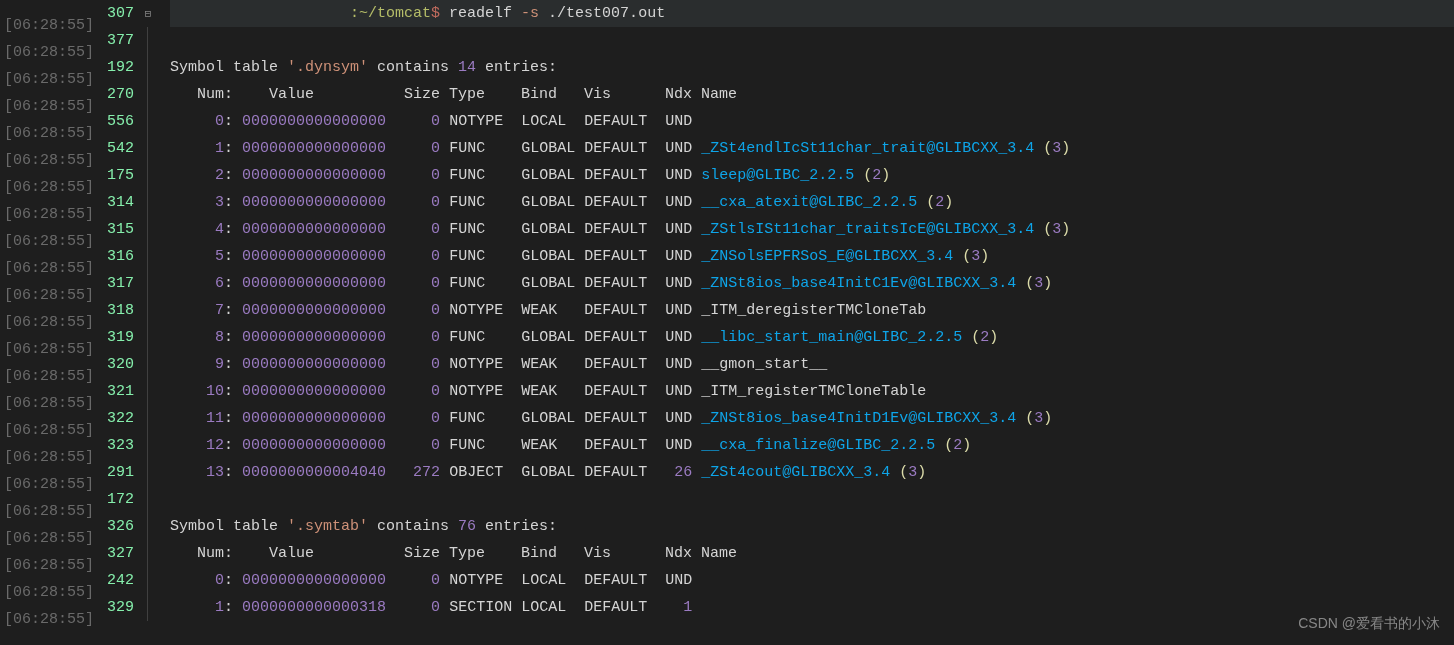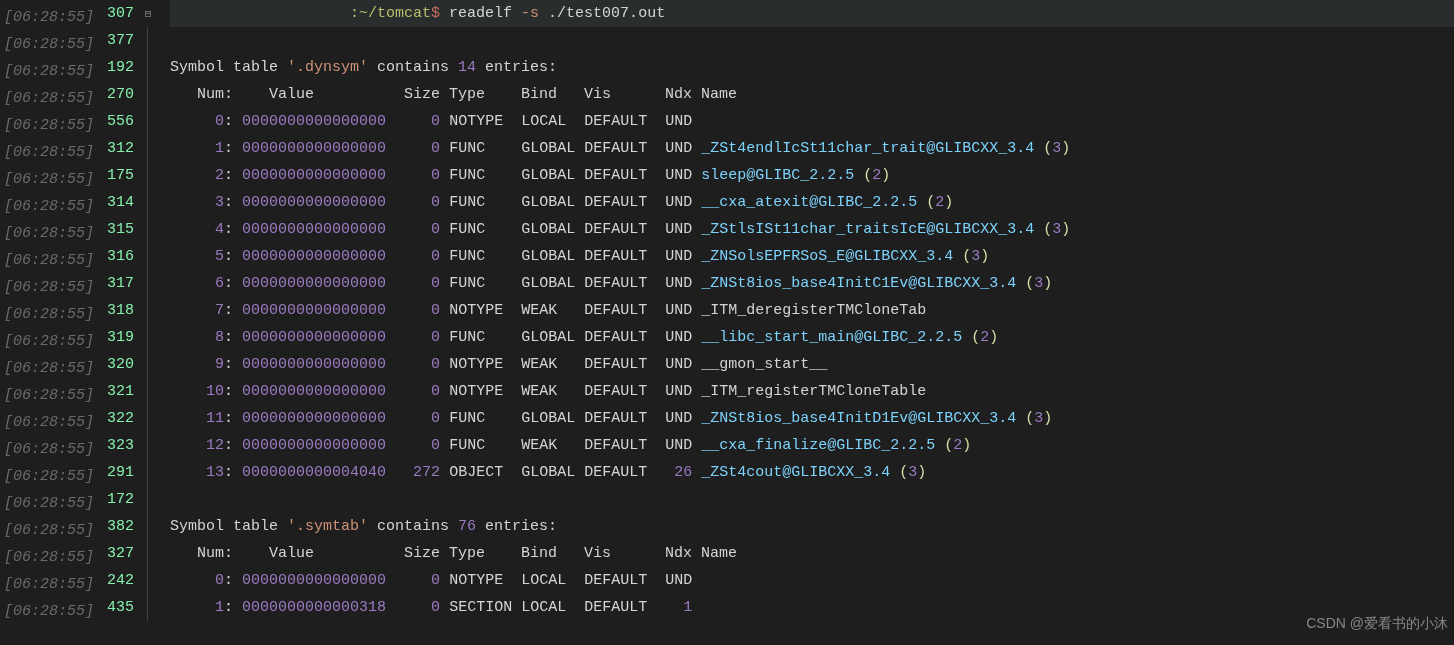--- a/index.html
+++ b/index.html
@@ -9,25 +9,24 @@
   font-family: Consolas, 'Courier New', monospace;
   font-size: 15px;
   line-height: 27px;
   overflow: hidden;
   width: 1454px;
   height: 645px;
 }
 .editor { display: flex; height: 100%; }
 .timestamps {
   color: #6a6a6a;
-  padding: 4px 6px 0 4px;
+  padding: 12px 6px 0 4px;
   text-align: left;
   user-select: none;
   flex-shrink: 0;
-  font-style: italic;
 }
 .line-numbers {
   color: #86efac;
   padding: 0 8px 0 2px;
   text-align: right;
   user-select: none;
   flex-shrink: 0;
   min-width: 42px;
 }
 .fold-gutter {
@@ -47,25 +46,25 @@
   padding-left: 12px;
   white-space: pre;
 }
 .row { height: 27px; }
 .row-hl-full { background: #2a2d2e; }
 .c-olive { color: #b5bd68; }
 .c-red { color: #c06b5e; }
 .c-str { color: #ce9178; }
 .c-num { color: #9b7bc2; }
 .c-white { color: #d4d4d4; }
-.c-func { color: #7dd3fc; }
+.c-func { color: #0ea5e9; }
 .c-paren { color: #dcdcaa; }
 .watermark {
   position: absolute;
-  right: 6px;
+  right: 14px;
   bottom: 8px;
   color: rgba(220,220,220,0.55);
   font-family: sans-serif;
   font-size: 14px;
   pointer-events: none;
 }
 </style>
 </head>
 <body>
 
@@ -94,38 +93,38 @@
       <div class="row">[06:28:55]</div>
       <div class="row">[06:28:55]</div>
       <div class="row">[06:28:55]</div>
     </div>
   <div class="line-numbers" id="lineno">
       <div class="row">307</div>
       <div class="row">377</div>
       <div class="row">192</div>
       <div class="row">270</div>
       <div class="row">556</div>
-      <div class="row">312</div>
+      <div class="row">542</div>
       <div class="row">175</div>
       <div class="row">314</div>
       <div class="row">315</div>
       <div class="row">316</div>
       <div class="row">317</div>
       <div class="row">318</div>
       <div class="row">319</div>
       <div class="row">320</div>
       <div class="row">321</div>
       <div class="row">322</div>
       <div class="row">323</div>
       <div class="row">291</div>
       <div class="row">172</div>
-      <div class="row">382</div>
+      <div class="row">326</div>
       <div class="row">327</div>
       <div class="row">242</div>
-      <div class="row">435</div>
+      <div class="row">329</div>
     </div>
   <div class="fold-gutter" id="fold">
       <div class="row"><span class="fold-icon">⊟</span></div>
       <div class="row"><span style="display:inline-block;width:1px;height:100%;border-left:1px solid #404040;margin-left:5px"></span></div>
       <div class="row"><span style="display:inline-block;width:1px;height:100%;border-left:1px solid #404040;margin-left:5px"></span></div>
       <div class="row"><span style="display:inline-block;width:1px;height:100%;border-left:1px solid #404040;margin-left:5px"></span></div>
       <div class="row"><span style="display:inline-block;width:1px;height:100%;border-left:1px solid #404040;margin-left:5px"></span></div>
       <div class="row"><span style="display:inline-block;width:1px;height:100%;border-left:1px solid #404040;margin-left:5px"></span></div>
       <div class="row"><span style="display:inline-block;width:1px;height:100%;border-left:1px solid #404040;margin-left:5px"></span></div>
       <div class="row"><span style="display:inline-block;width:1px;height:100%;border-left:1px solid #404040;margin-left:5px"></span></div>

